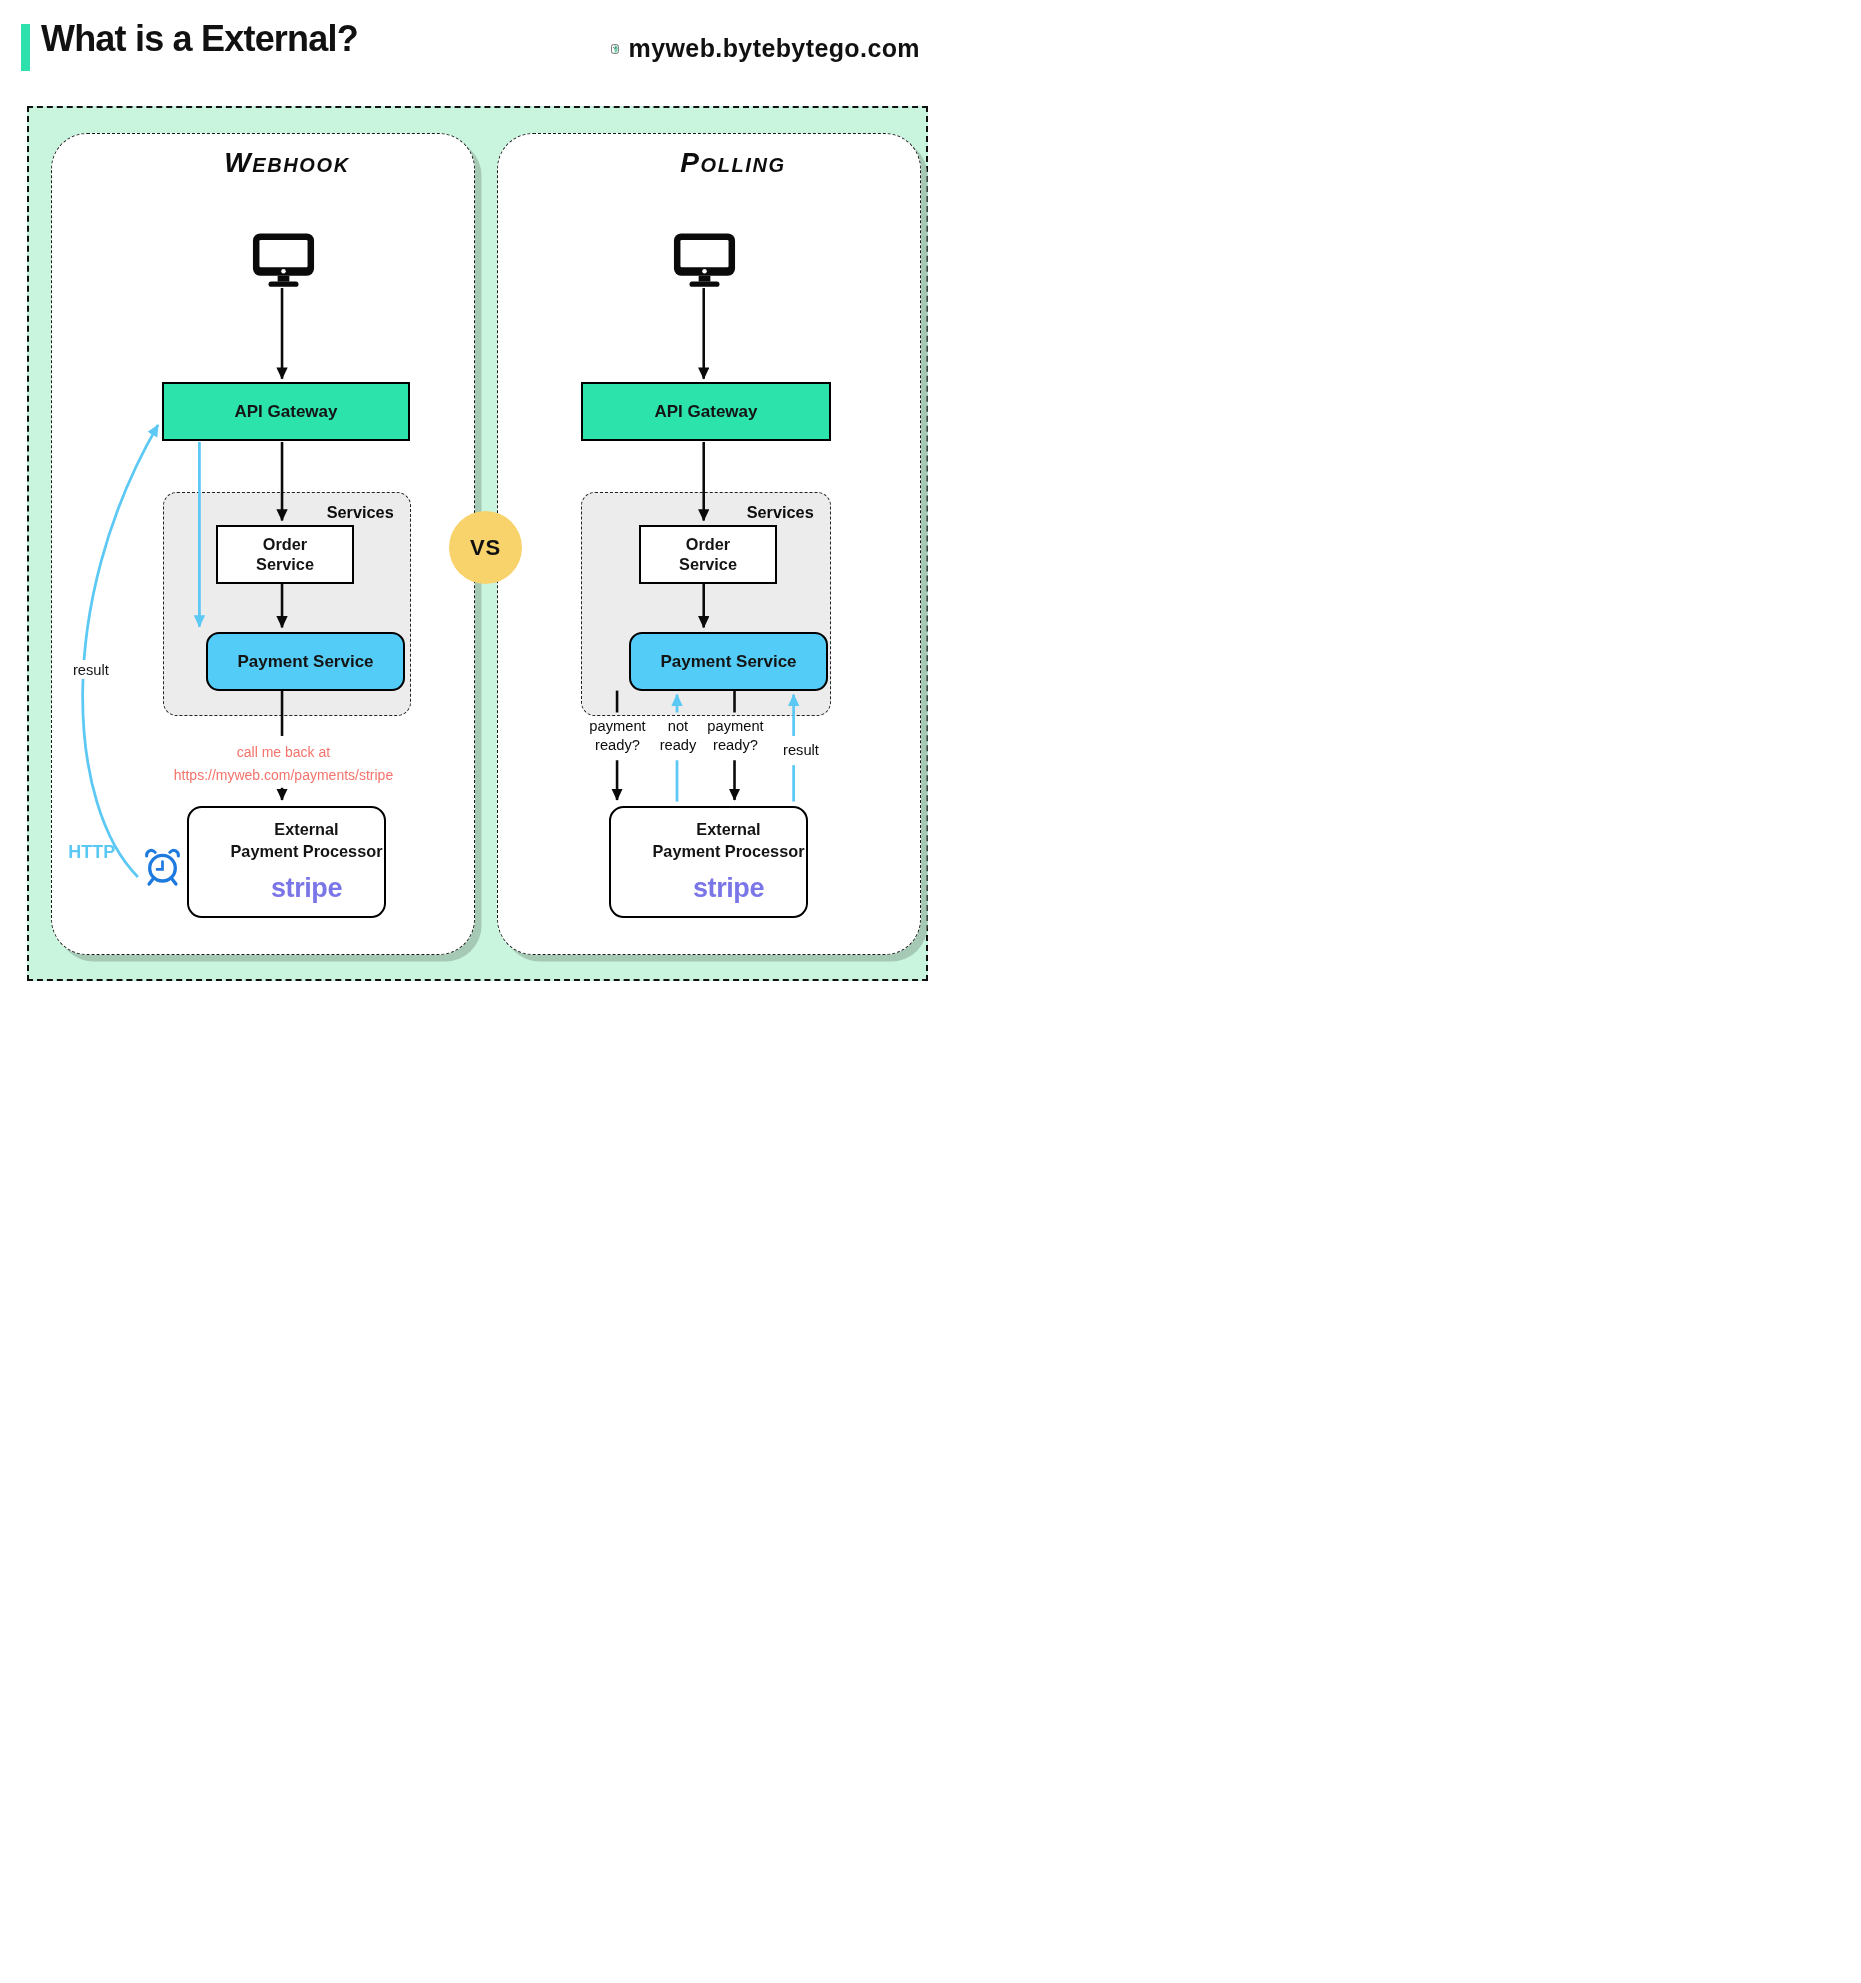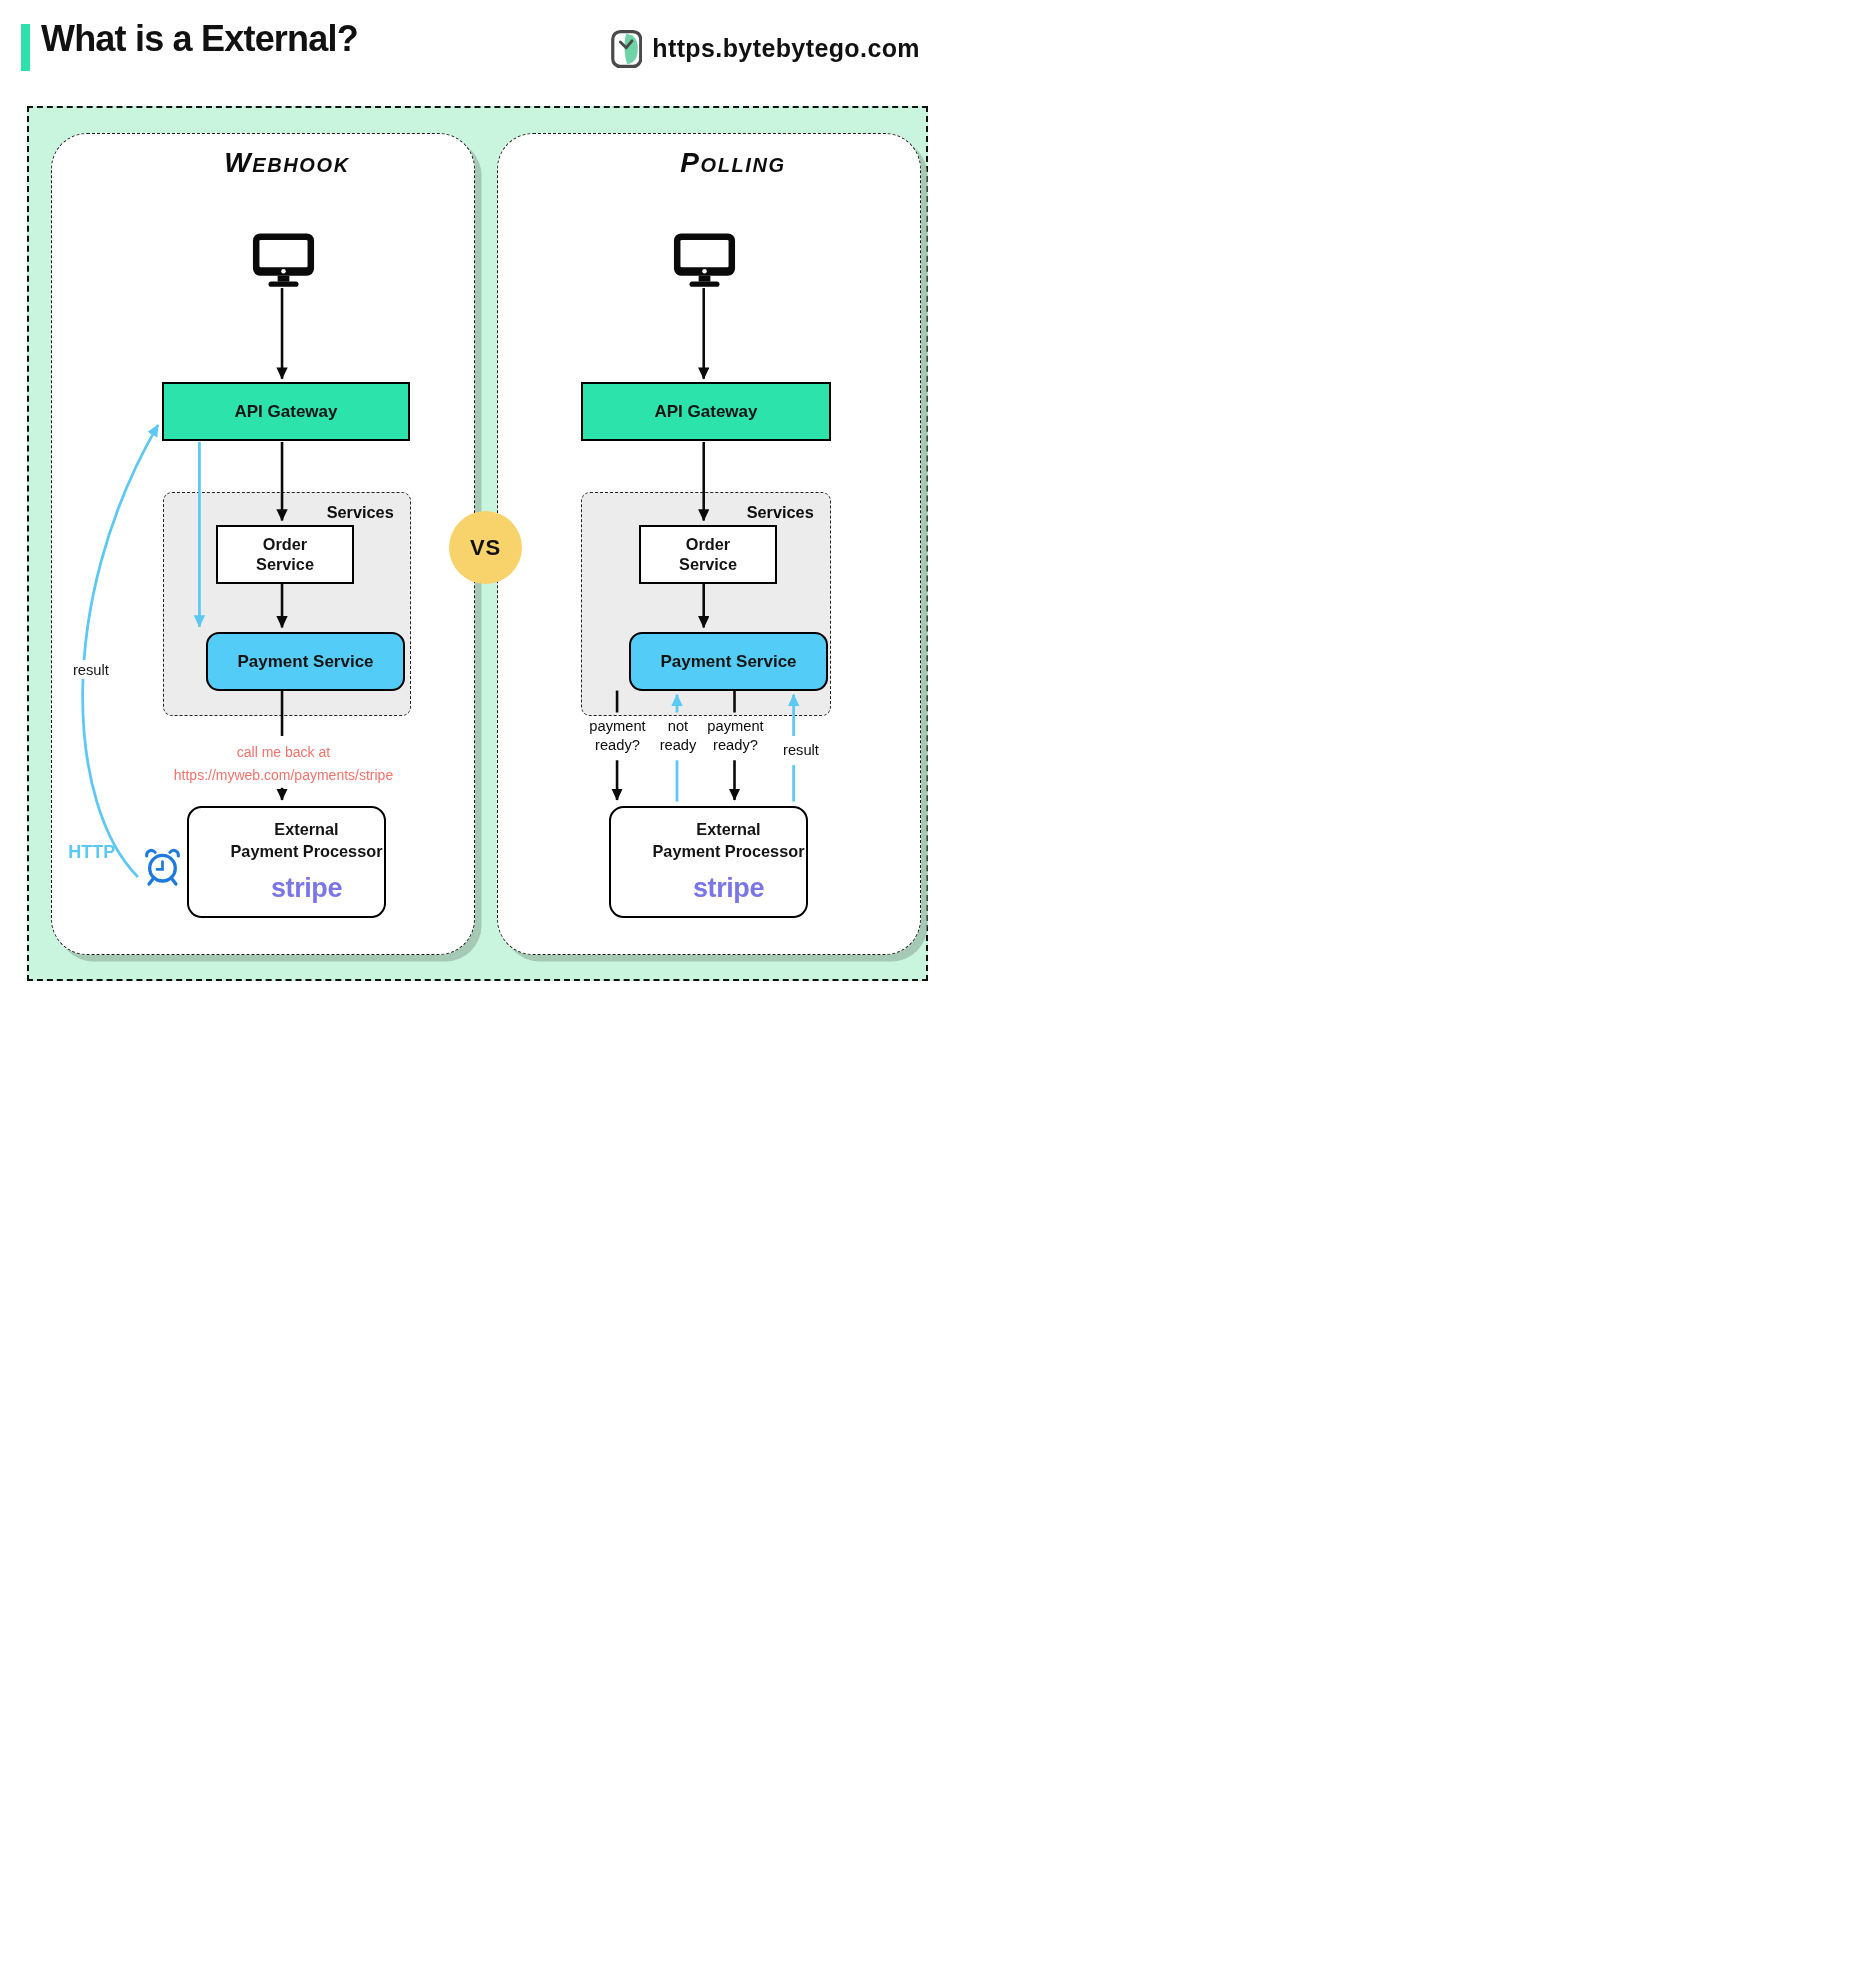--- a/index.html
+++ b/index.html
@@ -30,21 +30,21 @@
   .monitor{position:absolute; width:65px; height:55px;}
   .panel.left .monitor{left:199px; top:98px;}
   .panel.right .monitor{left:174px; top:98px;}
   
   .box{position:absolute; border:2px solid #000; display:flex; flex-direction:column;
     align-items:center; justify-content:center; text-align:center; background:#fff;}
   .box .lbl{font-weight:700;}
   .api{background:var(--api-fill); border-radius:0; font-size:17px;}
   .panel.left  .api{left:110px; top:248px; width:248px; height:59px;}
   .panel.right .api{left:83px; top:248px; width:250px; height:59px;}
-  .services{position:absolute; background:var(--services-gray); border:1.6px dashed #222; border-radius:9px;}
+  .services{position:absolute; background:var(--services-gray); border:1.6px dashed #222; border-radius:14px;}
   .panel.left  .services{left:111px; top:358px; width:248px; height:224px;}
   .panel.right .services{left:83px; top:358px; width:250px; height:224px;}
   .services-label{position:absolute; top:9.8px; right:16.3px; font-size:16.3px; font-weight:700; color:#0d0d0d;}
   .order{border-radius:0; font-size:16.3px; line-height:1.2;}
   .panel.left  .order{left:164px; top:391px; width:138px; height:59px;}
   .panel.right .order{left:141px; top:391px; width:138px; height:59px;}
   .payment{background:var(--payment-fill); border-radius:13px; font-size:17px;margin-left:20px;}
   .panel.left  .payment{left:134px; top:498px; width:199px; height:59px;}
   .panel.right .payment{left:111px; top:498px; width:199px; height:59px;}
   .external{border-radius:14.7px; font-size:16.3px; line-height:1.25; gap:1.6px;padding-left:40px;}
@@ -77,21 +77,21 @@
 <body>
 
 <div class="accent-bar"></div>
 <h1 class="page-title">What is a External?</h1>
 <div class="logo">
   <svg width="36" height="44" viewBox="0 0 54 66">
     <rect x="3" y="3" width="48" height="60" rx="13" fill="#fff" stroke="#4a4a4a" stroke-width="5.5"></rect>
     <path d="M26 7 C41 9 46 18 46 32 C46 47 41 57 28 59 C22 46 22 20 26 7 Z" fill="#6fd3a7"></path>
     <path d="M16 21 L26 31 L36 19" stroke="#4a4a4a" stroke-width="5" fill="none" stroke-linecap="round" stroke-linejoin="round"></path>
   </svg>
-  <span class="logo-text">https.bytebytego.com</span>
+  <span class="logo-text">myweb.bytebytego.com</span>
 </div>
 
 <div class="canvas"></div>
 
 <section class="panel left">
   <div class="panel-title">Webhook</div>
 
   <div class="monitor">
     <svg width="65" height="55" viewBox="0 0 100 84">
       <rect x="3" y="2" width="94" height="65" rx="11" fill="#0a0a0a"></rect>

